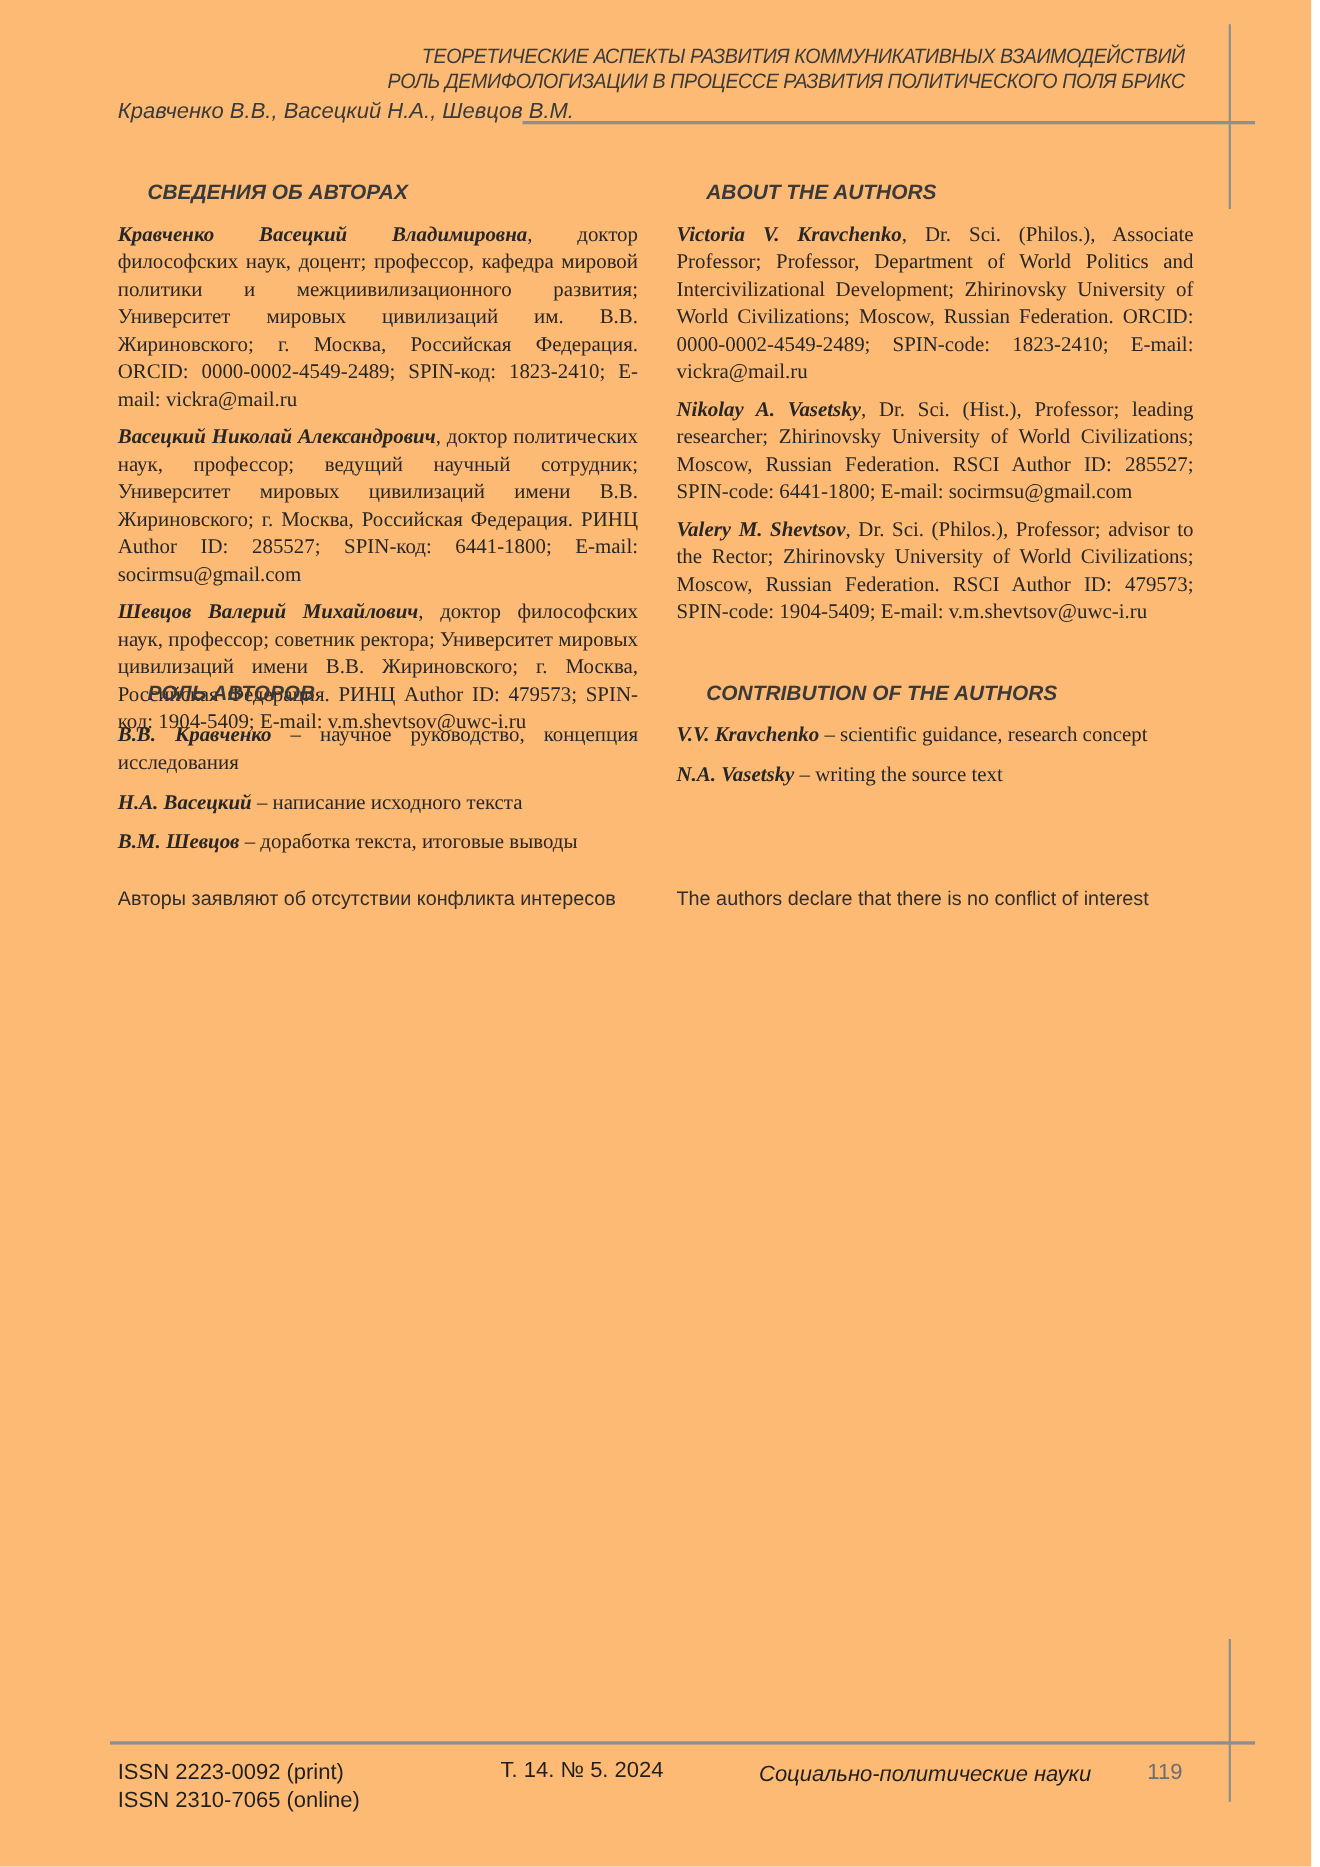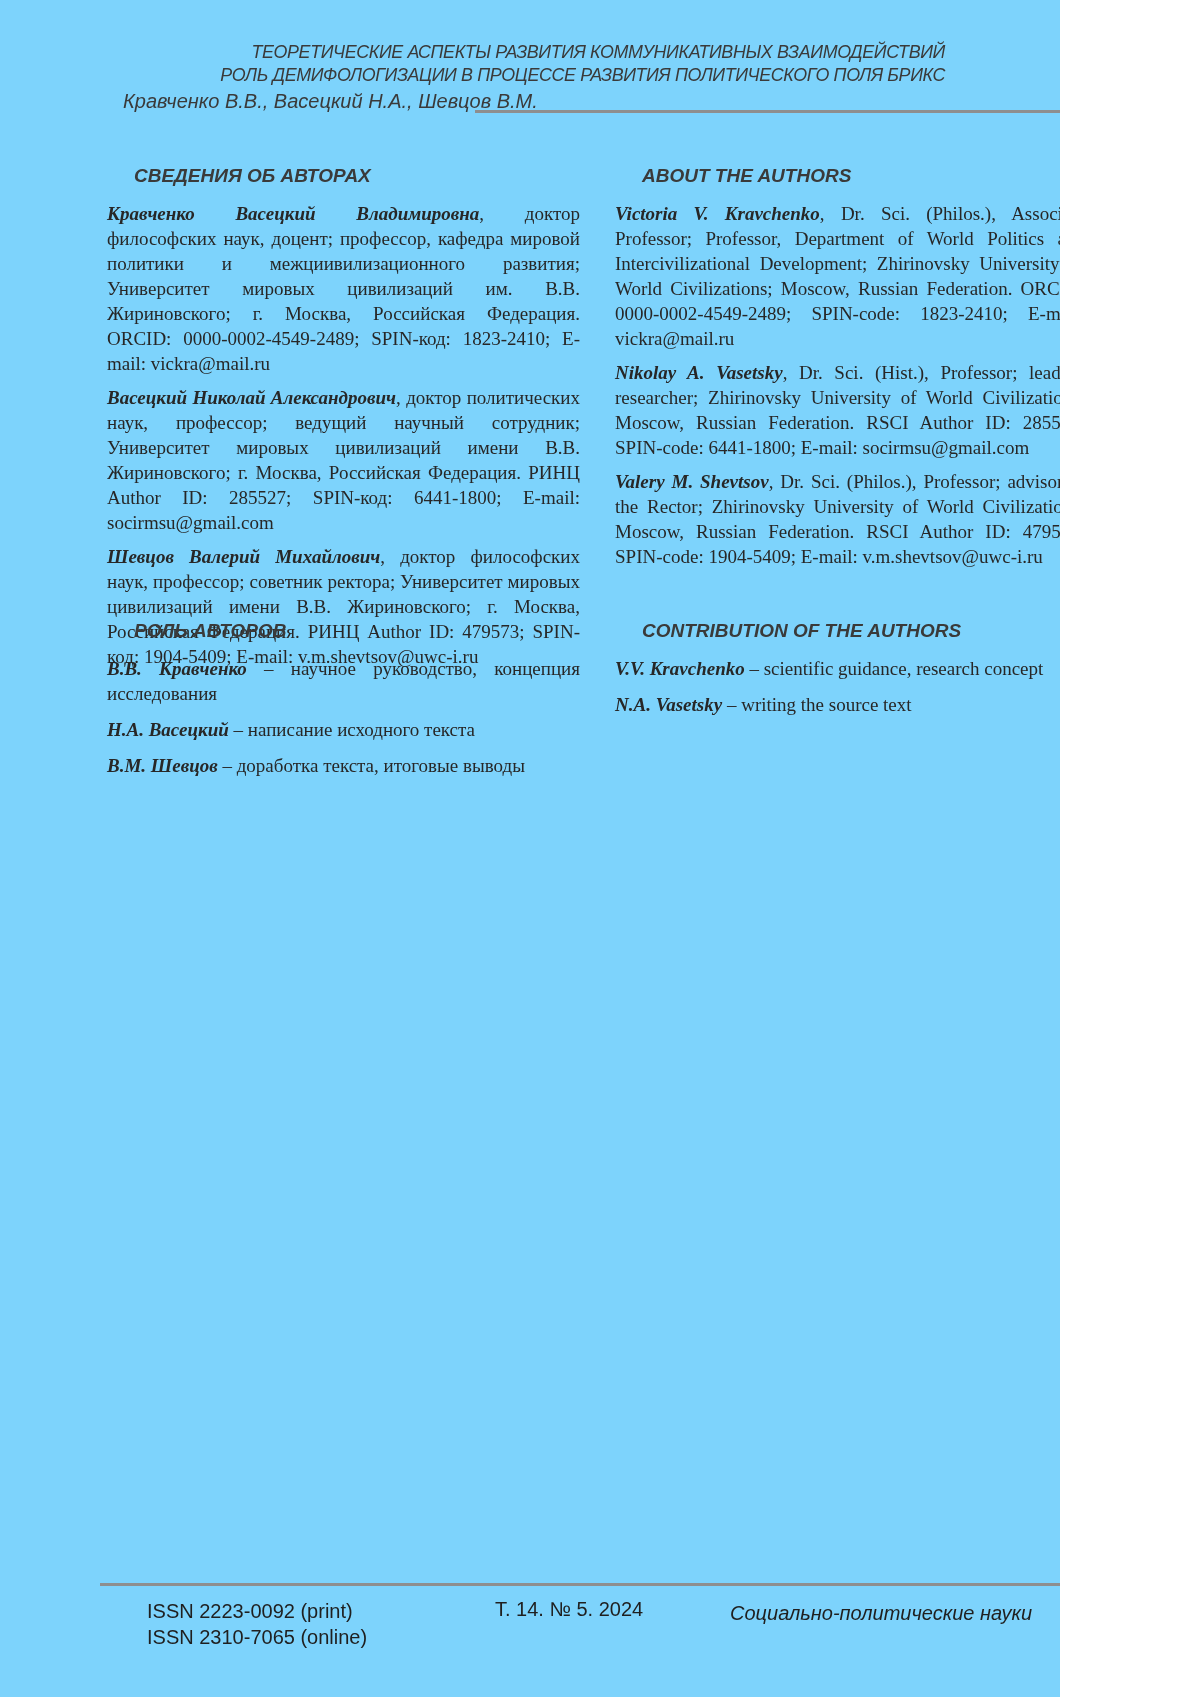--- a/index.html
+++ b/index.html
@@ -1,20 +1,20 @@
 <!DOCTYPE html>
 <html lang="ru"><head>
 <meta charset="utf-8">
 <style>
   html,body{margin:0;padding:0;background:#ffffff;}
   .page{
     position:relative;
-    width:1060px;
+    width:1192px;
     height:1697px;
-    background:#7dd3fc;
+    background:#fdba74;
     overflow:hidden;
     font-family:"Liberation Serif", serif;
     color:#272727;
   }
 
   
   .running-head{
     position:absolute;
     top:40px;
     right:115px;
@@ -34,21 +34,20 @@
   
   .byline{
     position:absolute;
     top:90px;
     left:107px;
     font-family:"Liberation Sans", sans-serif;
     font-style:italic;
     font-size:20px;
     color:#3a3a3a;
     white-space:nowrap;
-    margin-left:16px;
   }
   .byline-rule{
     position:absolute;
     top:110px;
     left:475px;
     width:666px;
     height:3px;
     background:#8e8e8e;
   }
 
@@ -119,21 +118,20 @@
     height:3px;
     background:#8e8e8e;
   }
   .footer-text{
     position:absolute;
     font-family:"Liberation Sans", sans-serif;
     font-size:20px;
     line-height:26px;
     color:#1f1f1f;
     white-space:nowrap;
-    margin-left:40px;
   }
   .footer-issn{left:107px;top:1598px;}
   .footer-volume{left:455px;top:1596px;}
   .footer-journal{left:690px;top:1600px;font-style:italic;}
   .footer-pageno{left:1043px;top:1598px;color:#6d6e70;}
 </style>
 </head>
 <body>
 
 <div class="page">
@@ -171,20 +169,24 @@
       <p class="contrib-item"><span class="author-name">Н.А. Васецкий</span> <span>– написание исходного текста</span></p>
       <p class="contrib-item"><span class="author-name">В.М. Шевцов</span> <span>– доработка текста, итоговые выводы</span></p>
     </div>
     <div class="col">
       <h2 class="section-heading">CONTRIBUTION OF THE AUTHORS</h2>
       <p class="contrib-item"><span class="author-name">V.V. Kravchenko</span> <span>– scientific guidance, research concept</span></p>
       <p class="contrib-item"><span class="author-name">N.A. Vasetsky</span> <span>– writing the source text</span></p>
     </div>
   </div>
 
+  <div class="cols block-conflict">
+    <div class="conflict-note">Авторы заявляют об отсутствии конфликта интересов</div>
+    <div class="conflict-note">The authors declare that there is no conflict of interest</div>
+  </div>
 
   <div class="footer-rule"></div>
   <div class="footer-text footer-issn">
     <div>ISSN 2223-0092 (print)</div>
     <div>ISSN 2310-7065 (online)</div>
   </div>
   <div class="footer-text footer-volume">Т. 14. № 5. 2024</div>
   <div class="footer-text footer-journal">Социально-политические науки</div>
   <div class="footer-text footer-pageno">119</div>
 

